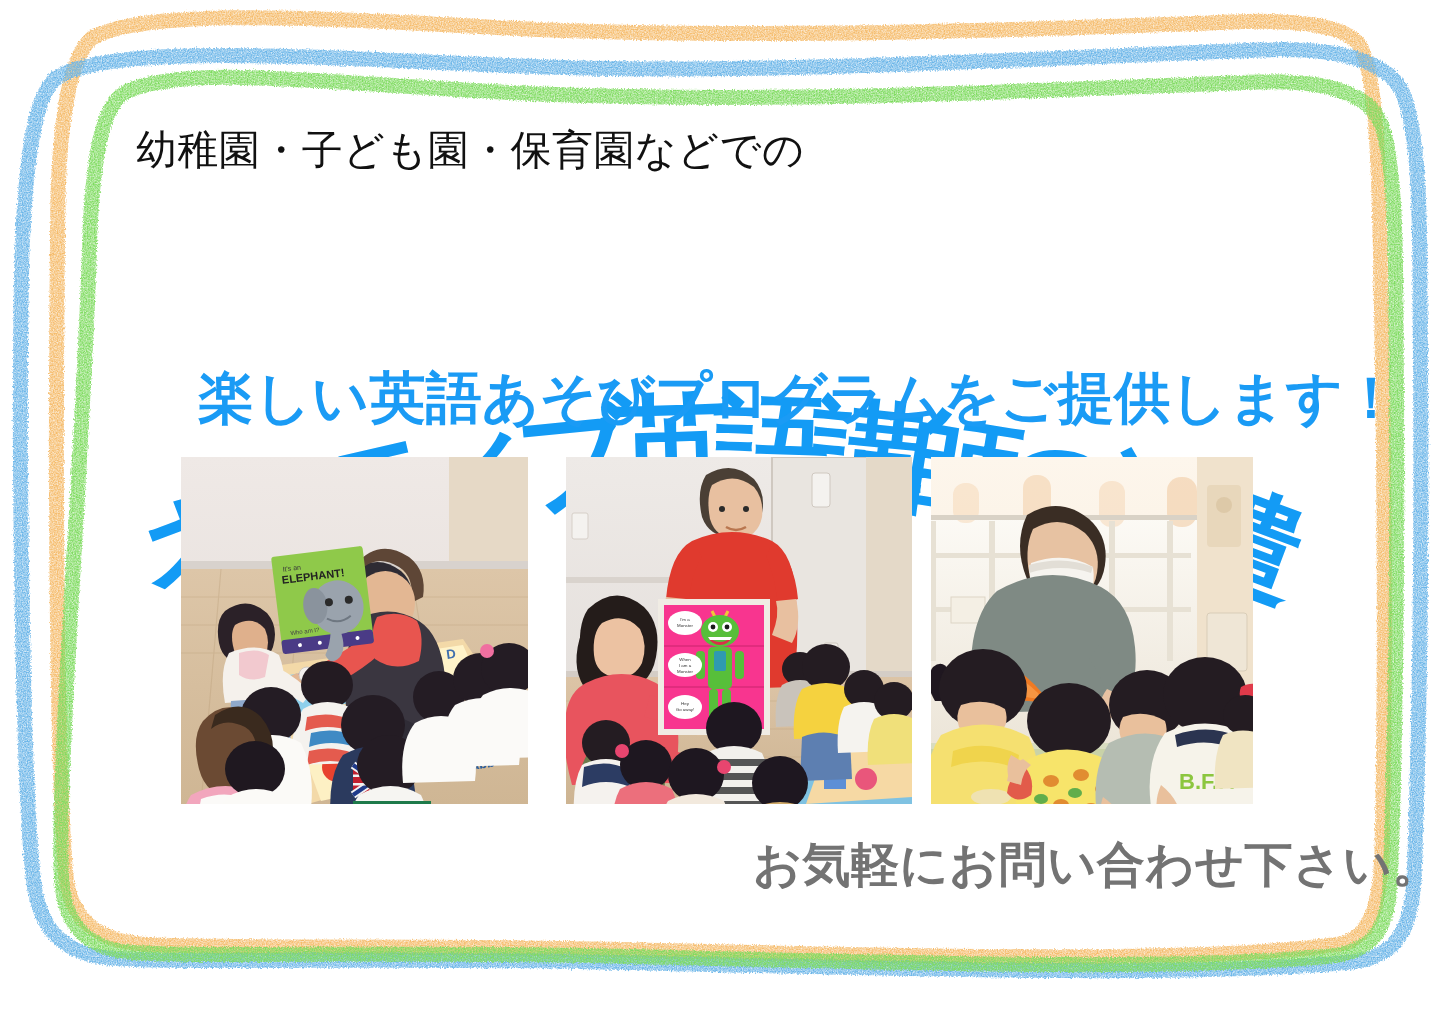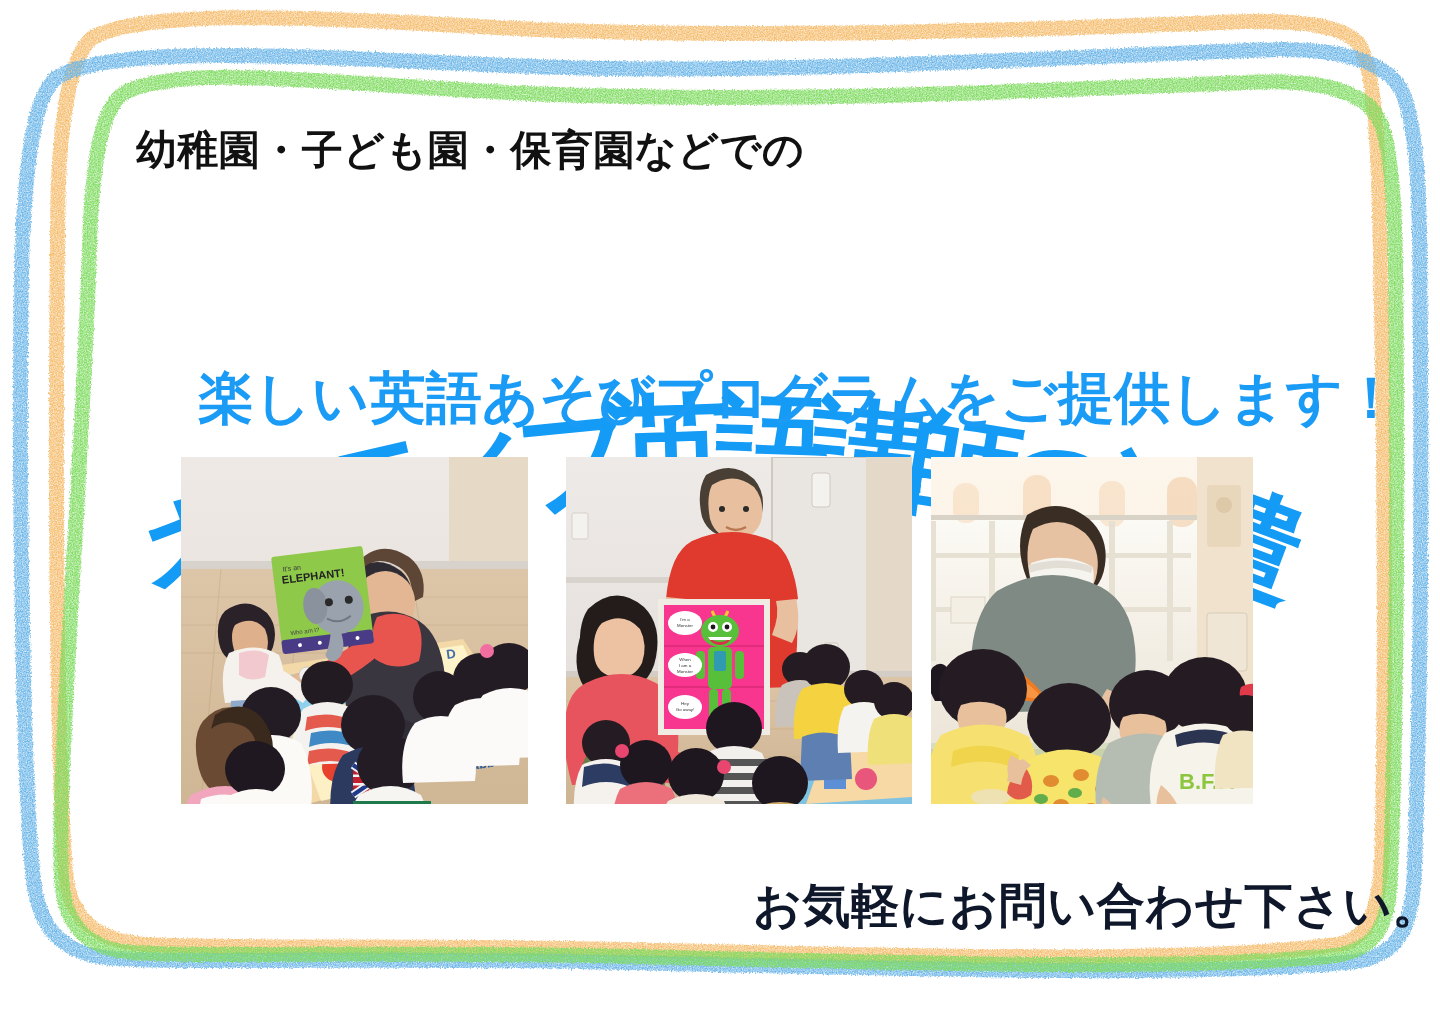--- a/index.html
+++ b/index.html
@@ -12,21 +12,21 @@
 
   
   #crayon-border{position:absolute;inset:0;width:1440px;height:1018px;pointer-events:none;}
 
   
   .eyebrow{
     position:absolute;left:136px;top:128px;
     font-size:41px;line-height:1.1;color:#111111;
     letter-spacing:0.01em;white-space:nowrap;
     font-family:"DejaVu Sans","Liberation Sans",sans-serif;
-    font-weight:700;
+    font-weight:400;
   }
 
   #headline{
     position:absolute;left:0;top:196px;width:1440px;height:160px;
   }
   #headline .arc-char{
     position:absolute;
     font-size:116px;
     font-weight:700;
     color:#139BF5;
@@ -39,24 +39,23 @@
   .subtitle{
     position:absolute;left:198px;top:366px;
     font-size:56px;line-height:1.15;color:#1A9BF5;
     white-space:nowrap;letter-spacing:0.005em;
     font-family:"DejaVu Sans","Liberation Sans",sans-serif;
     font-weight:700;
   }
 
   .cta{
     position:absolute;left:753px;top:837px;
-    font-size:48px;line-height:1.15;color:#0f172a;
+    font-size:48px;line-height:1.15;color:#737373;
     font-weight:700;white-space:nowrap;letter-spacing:0.01em;
     font-family:"DejaVu Sans","Liberation Sans",sans-serif;
-    margin-top:41px;
   }
 
   
   #photo-strip{position:absolute;left:0;top:457px;width:1440px;height:348px;}
   .photo{position:absolute;top:0;overflow:hidden;background:#e8e2db;}
   .photo svg{display:block;width:100%;height:100%;}
   #photo-1{left:181px;width:347px;height:347px;}
   #photo-2{left:566px;width:346px;height:347px;}
   #photo-3{left:931px;width:322px;height:347px;}
 </style>

